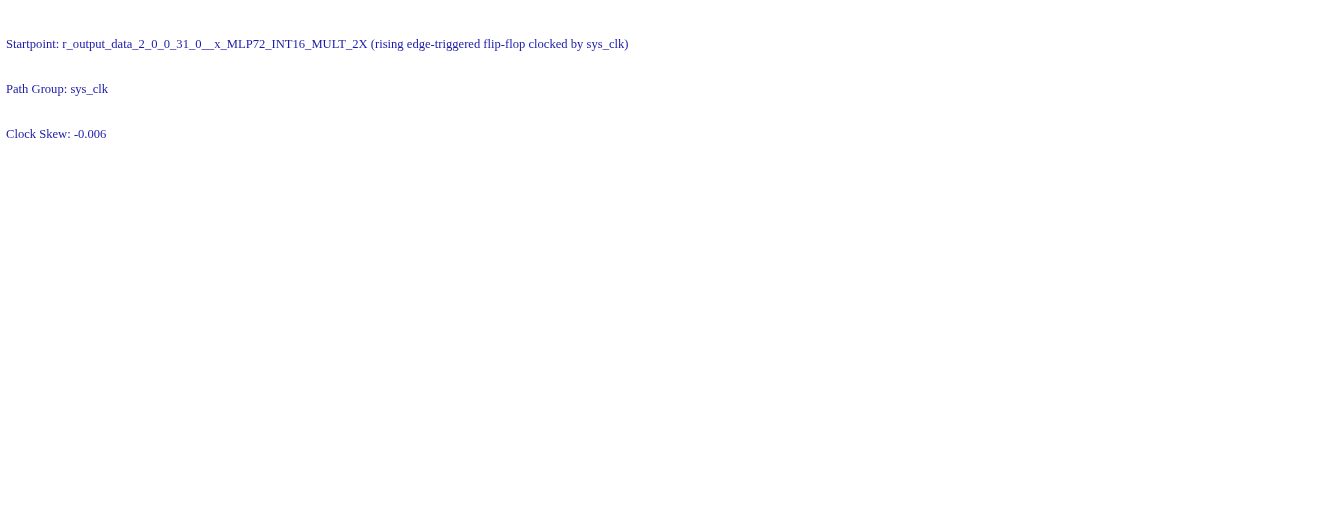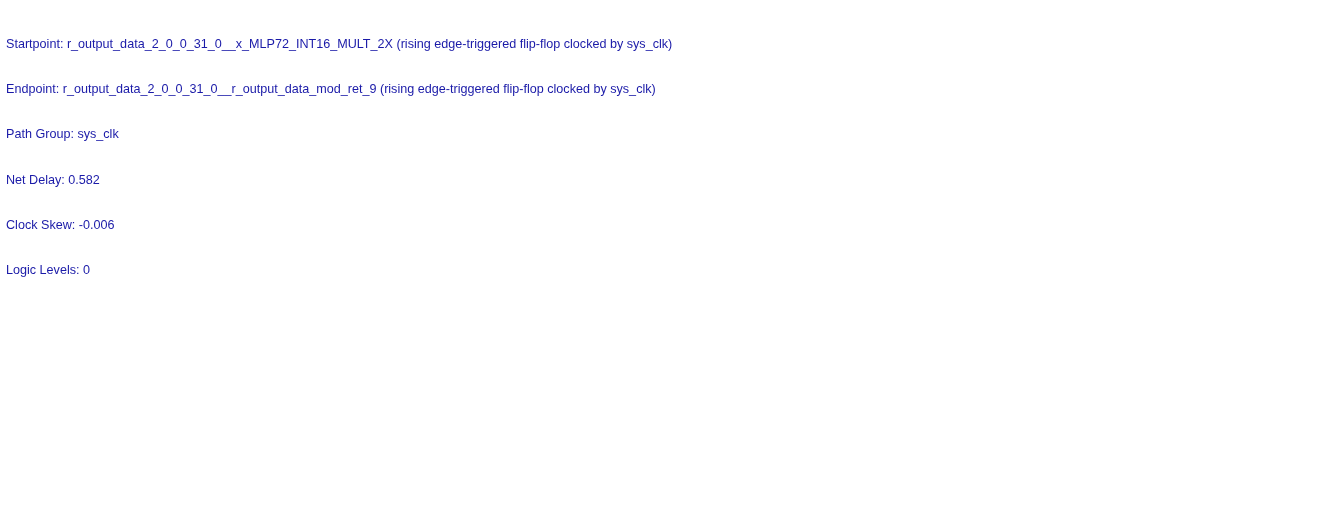--- a/index.html
+++ b/index.html
@@ -18,36 +18,33 @@
     padding: 7px 0 0 6px;
     font-family: "Liberation Mono", "DejaVu Sans Mono", monospace;
     font-size: 12.6px;
     line-height: 15.05px;
     color: #1a1aa8;
     white-space: pre;
     letter-spacing: 0px;
   }
   .line {
     white-space: pre;
-    font-family: Liberation Sans, sans-serif;
+    font-family: Liberation Serif, serif;
     min-height: 15.05px;
   }
   .blank {
     min-height: 15.05px;
   }
 </style>
 </head>
 <body>
 
 <div id="report">
   <div class="line"><span>Startpoint:</span> <span>r_output_data_2_0_0_31_0__x_MLP72_INT16_MULT_2X (rising edge-triggered flip-flop clocked by sys_clk)</span></div>
-  <div class="line"><span>Endpoint:</span> <span>r_output_data_2_0_0_31_0__r_output_data_mod_ret_9 (rising edge-triggered flip-flop clocked by sys_clk)</span></div>
   <div class="line"><span>Path Group:</span> <span>sys_clk</span></div>
-  <div class="line"><span>Net Delay:</span> <span>0.582</span></div>
   <div class="line"><span>Clock Skew:</span> <span>-0.006</span></div>
-  <div class="line"><span>Logic Levels:</span> <span>0</span></div>
 
   <div class="blank">&nbsp;</div>
   
 
   
   
 </div>
 
 </body></html>

